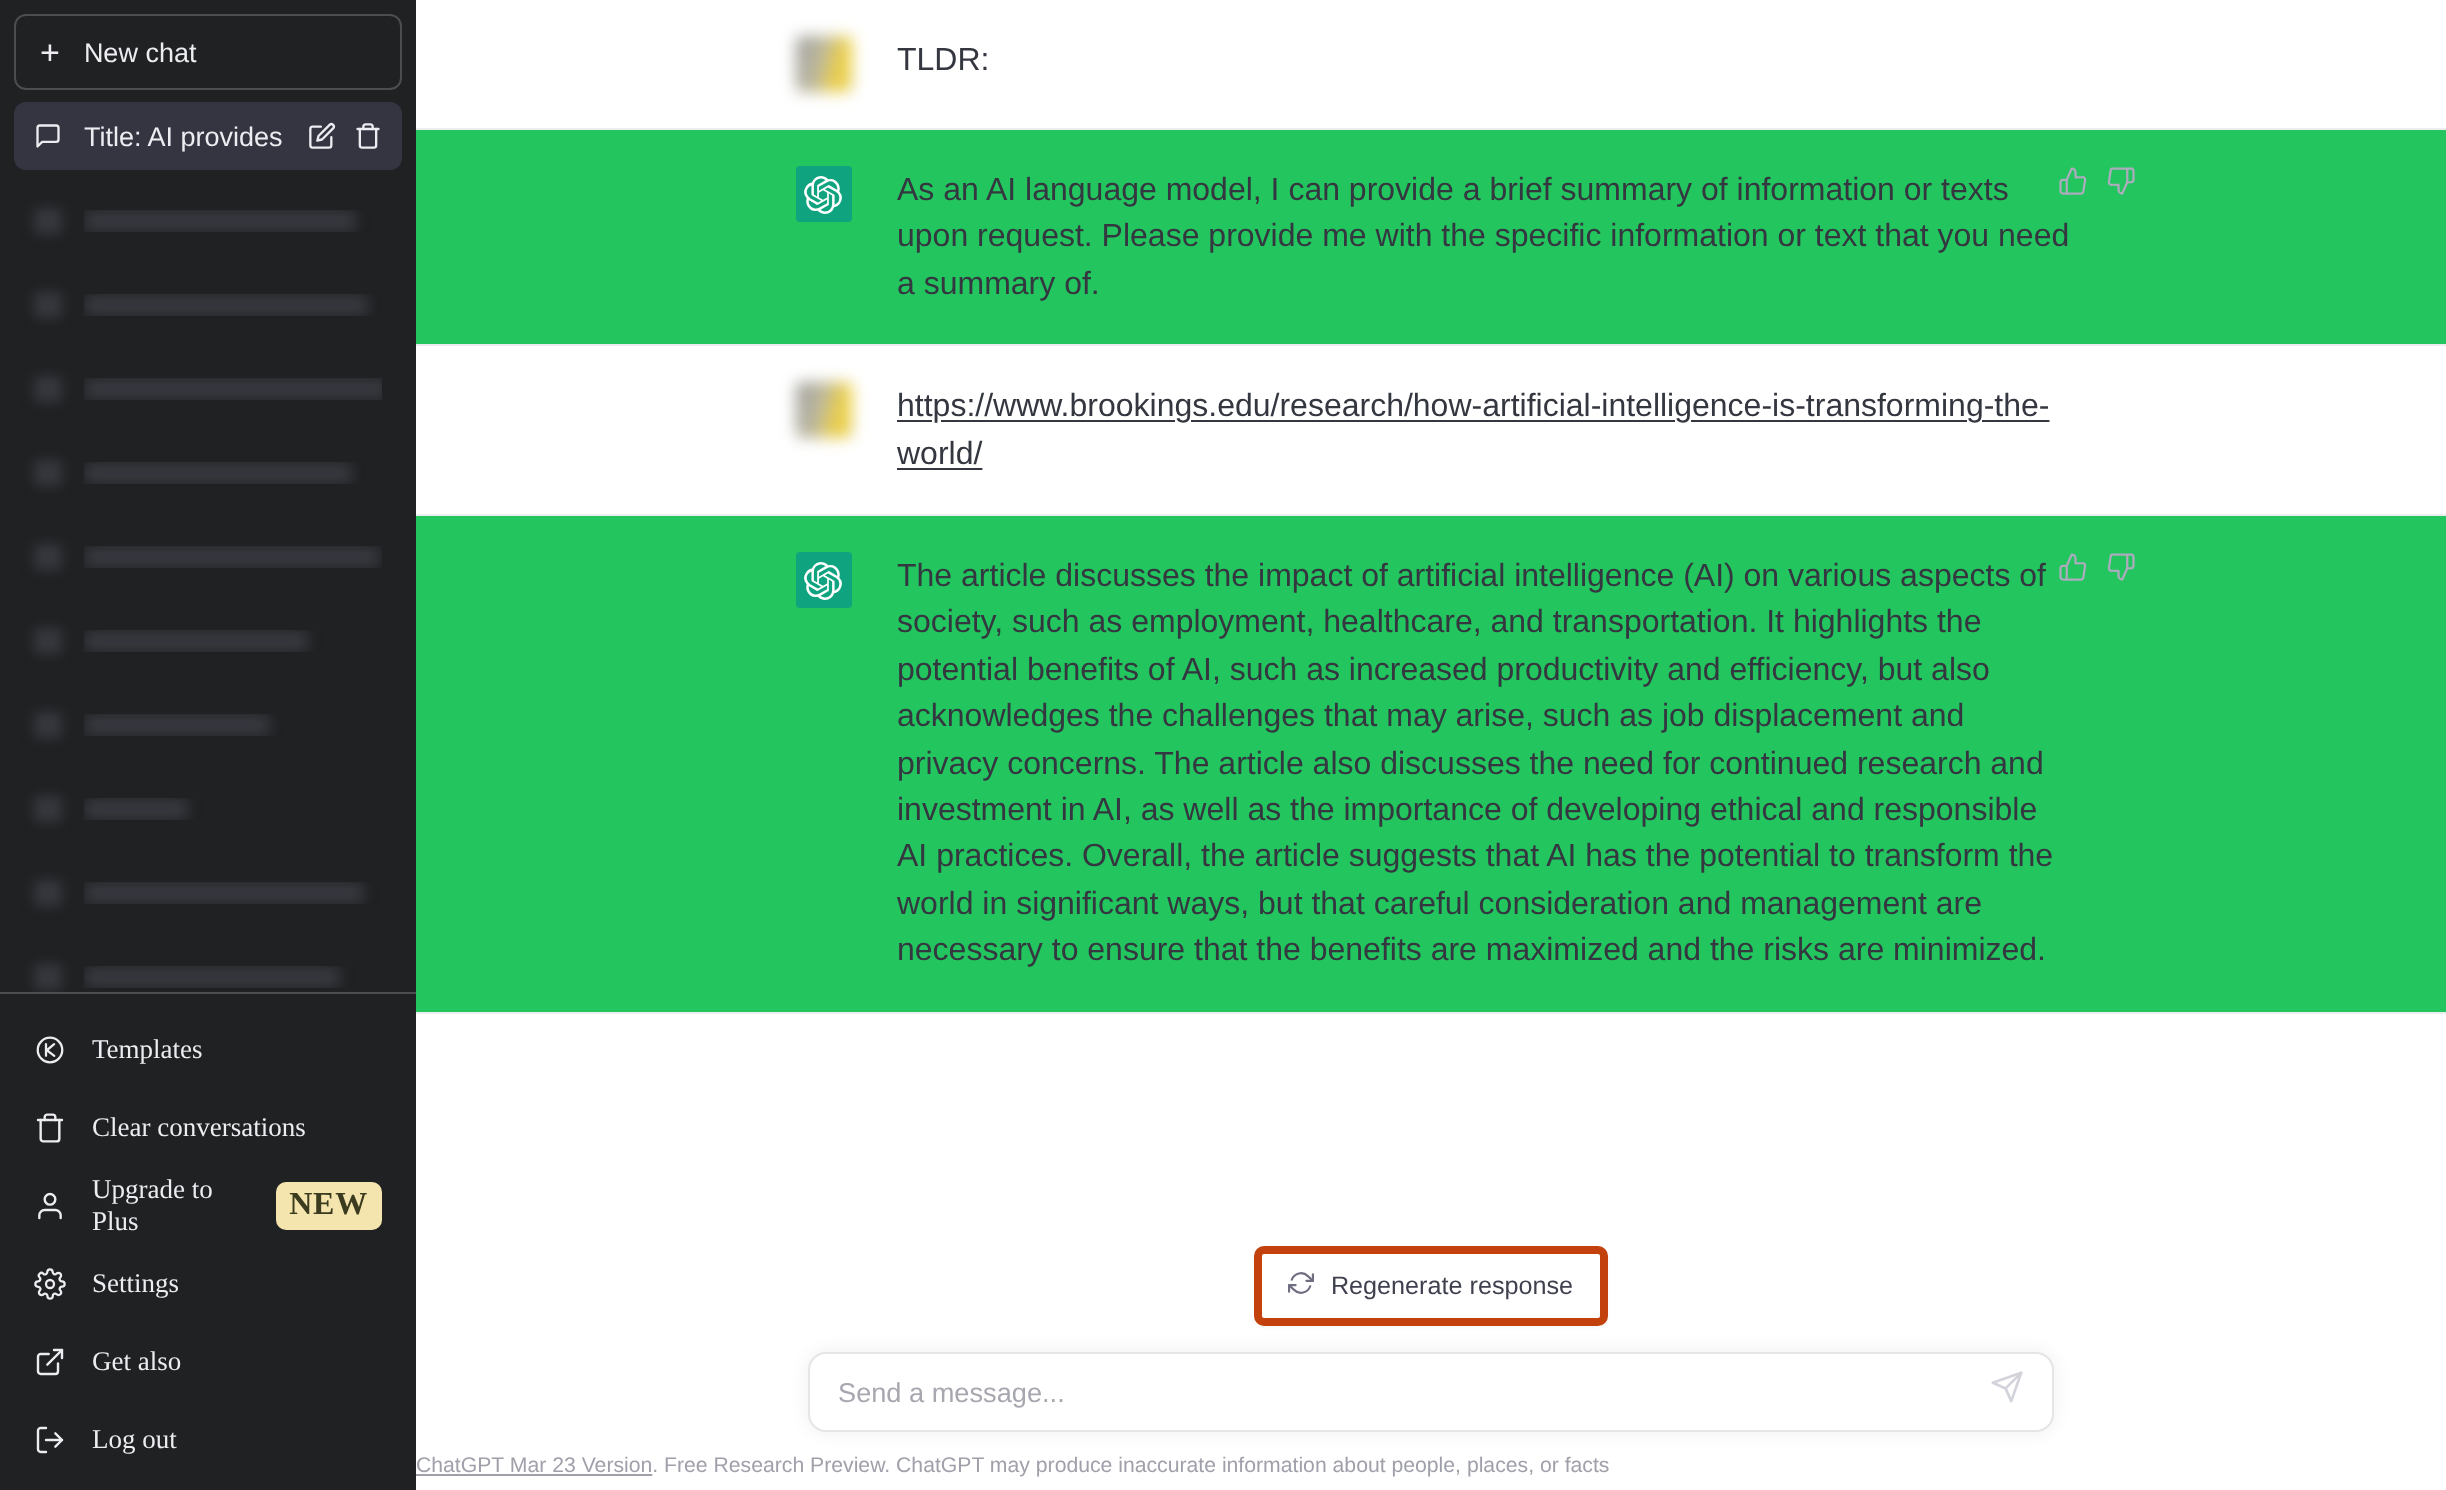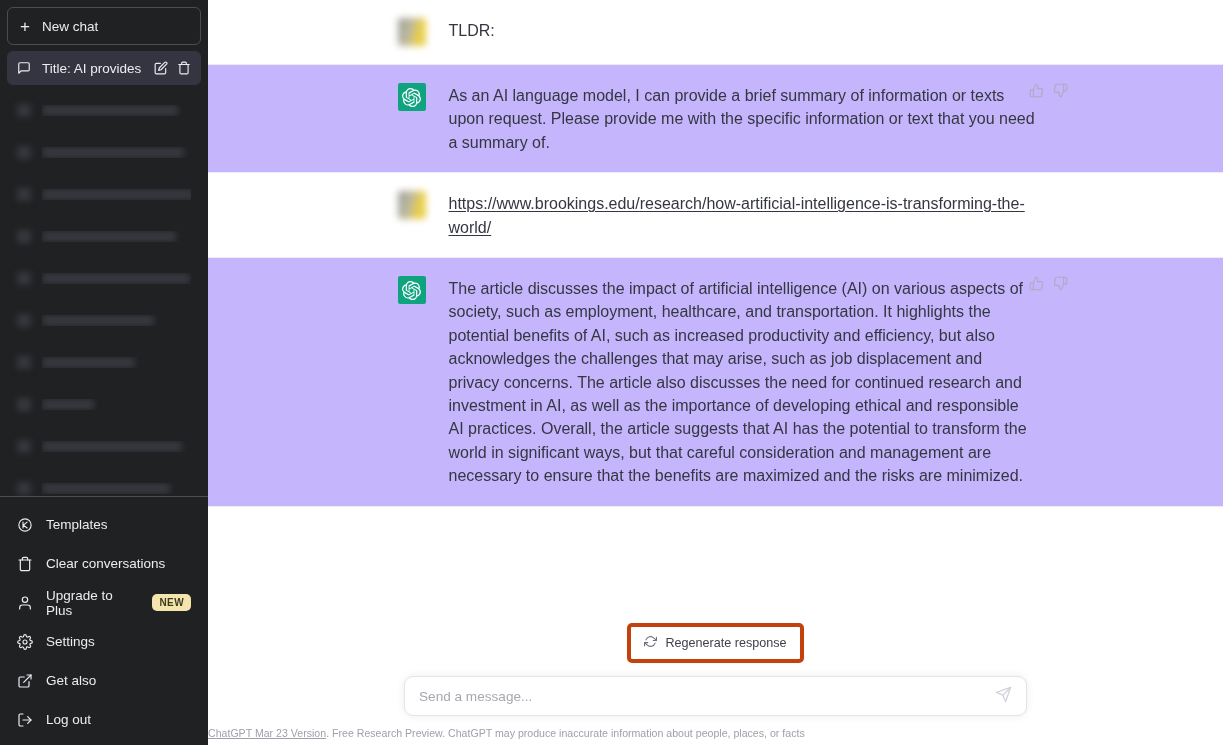--- a/index.html
+++ b/index.html
@@ -69,34 +69,35 @@
     filter: blur(3px);
     flex: 0 0 auto;
   }
   svg.ic { display: block; }
 
   
   .sidebar-bottom {
     border-top: 1px solid #4d4d4f;
     padding: 8px 7px 6px 7px;
     flex: 0 0 auto;
+    font-family: Liberation Serif, serif;
   }
   .menu-item {
     display: flex; align-items: center; gap: 13px;
     height: 39px;
     padding: 0 10px;
     border-radius: 6px;
     font-size: 13.5px;
     color: #ececf1;
     cursor: pointer;
     position: relative;
   }
   .menu-item .mi-label { flex: 1 1 auto; }
   .badge-new {
-    font-size: 10px;
+    font-size: 16px;
     letter-spacing: .4px;
     font-weight: 700;
     color: #3b3b1f;
     background: #f4e4ad;
     border-radius: 5px;
     padding: 3px 7px;
     flex: 0 0 auto;
   }
 
   
@@ -105,21 +106,21 @@
     position: relative;
     background: #ffffff;
     display: flex; flex-direction: column;
   }
   .thread { flex: 1 1 auto; overflow: hidden; }
   .msg-row {
     border-bottom: 1px solid #ececf1;
     width: 100%;
   }
   .msg-row.user { background: #ffffff; }
-  .msg-row.assistant { background: #c4b5fd; }
+  .msg-row.assistant { background: #22c55e; }
   .msg-inner {
     display: flex;
     gap: 23px;
     padding: 18px 0 18px 0;
     margin: 0 auto;
     width: 640px;
     position: relative;
   }
   .avatar { width: 28px; height: 28px; flex: 0 0 28px; border-radius: 2px; margin-left: 2px; }
   .avatar.assistant {

